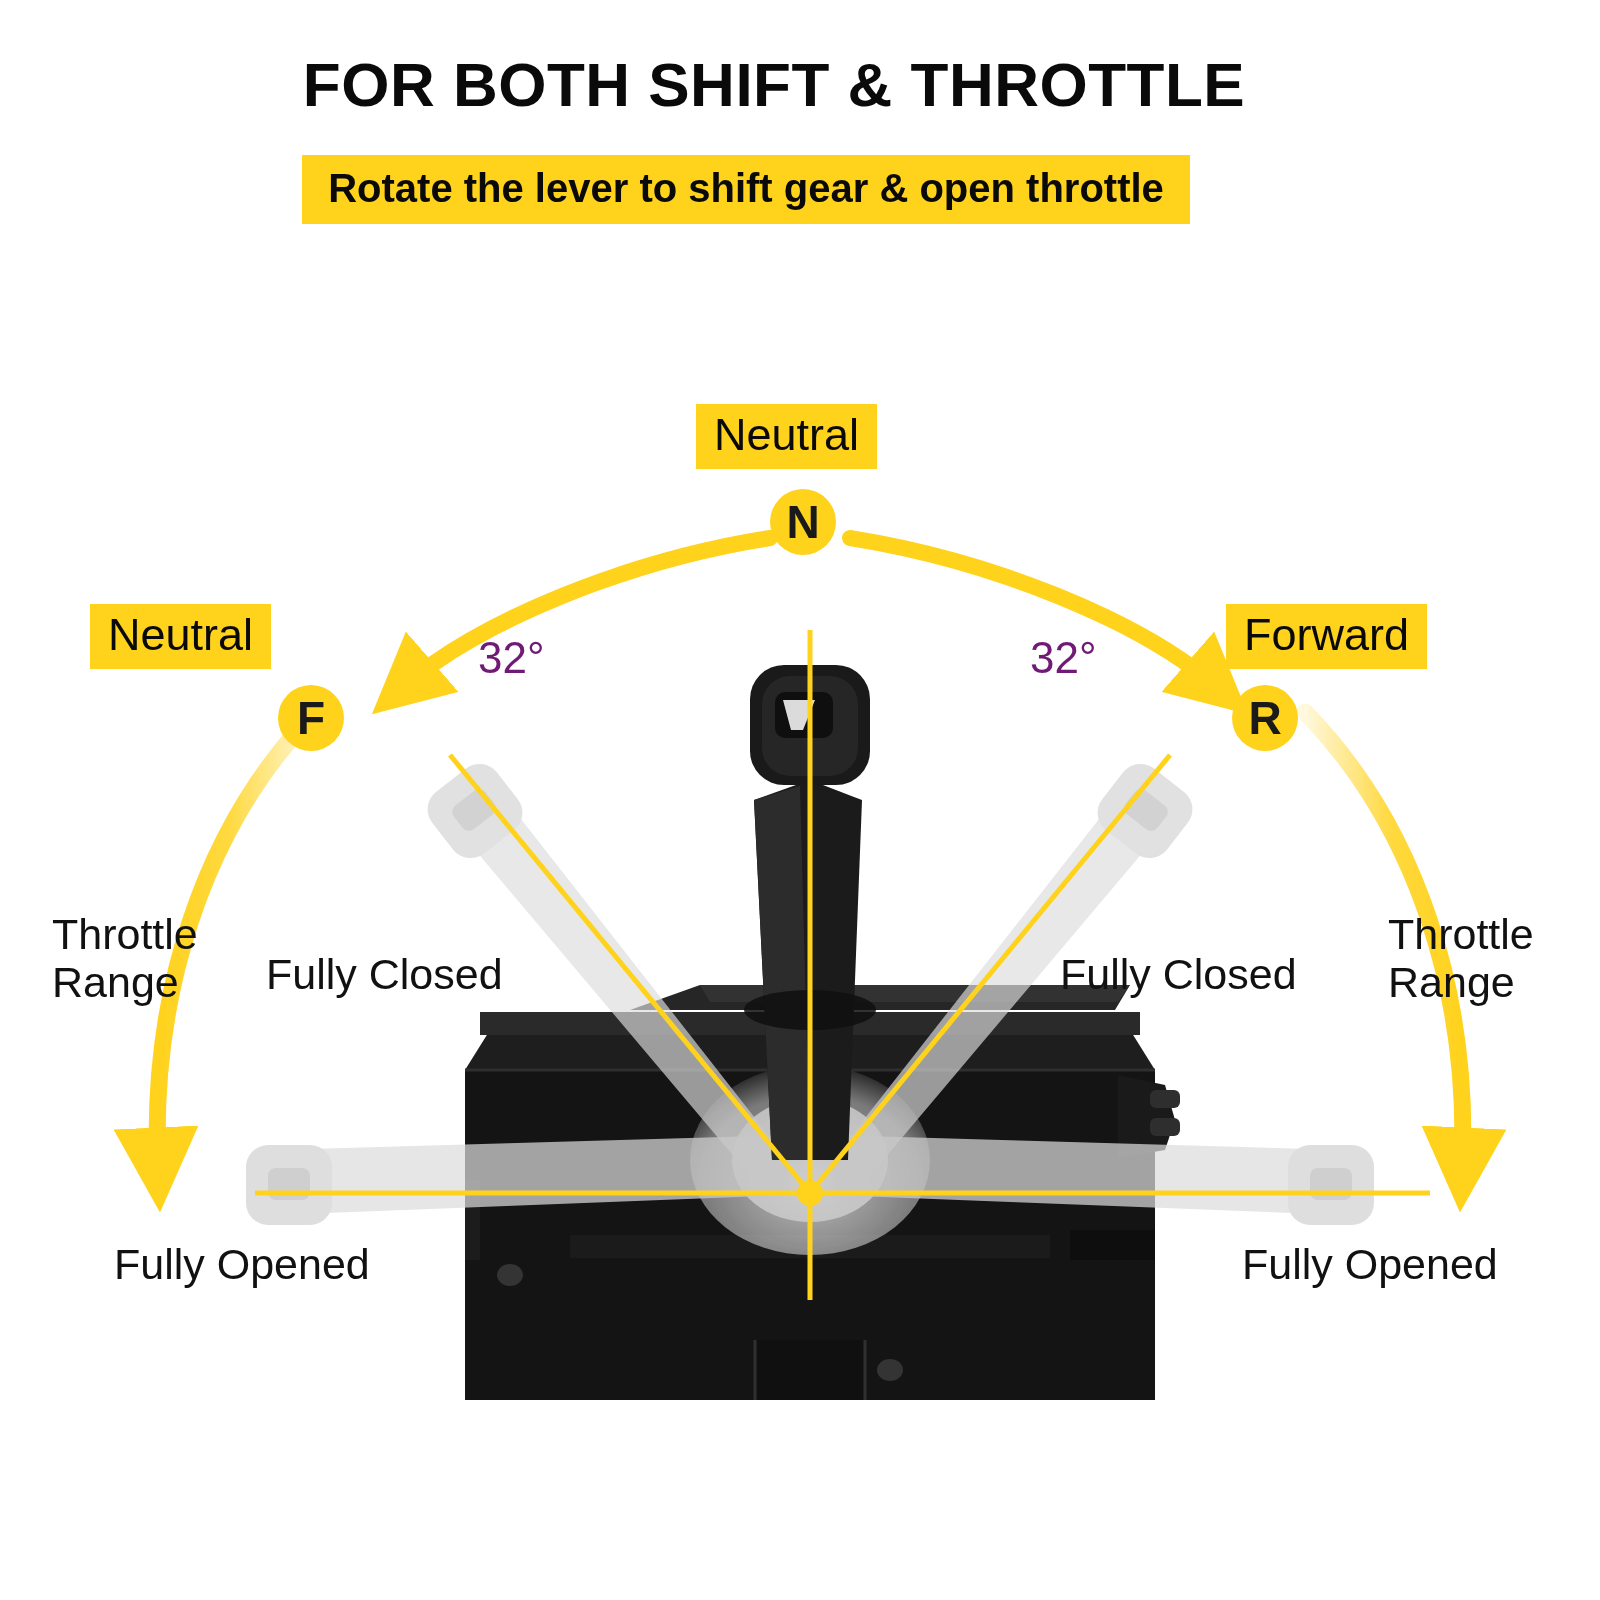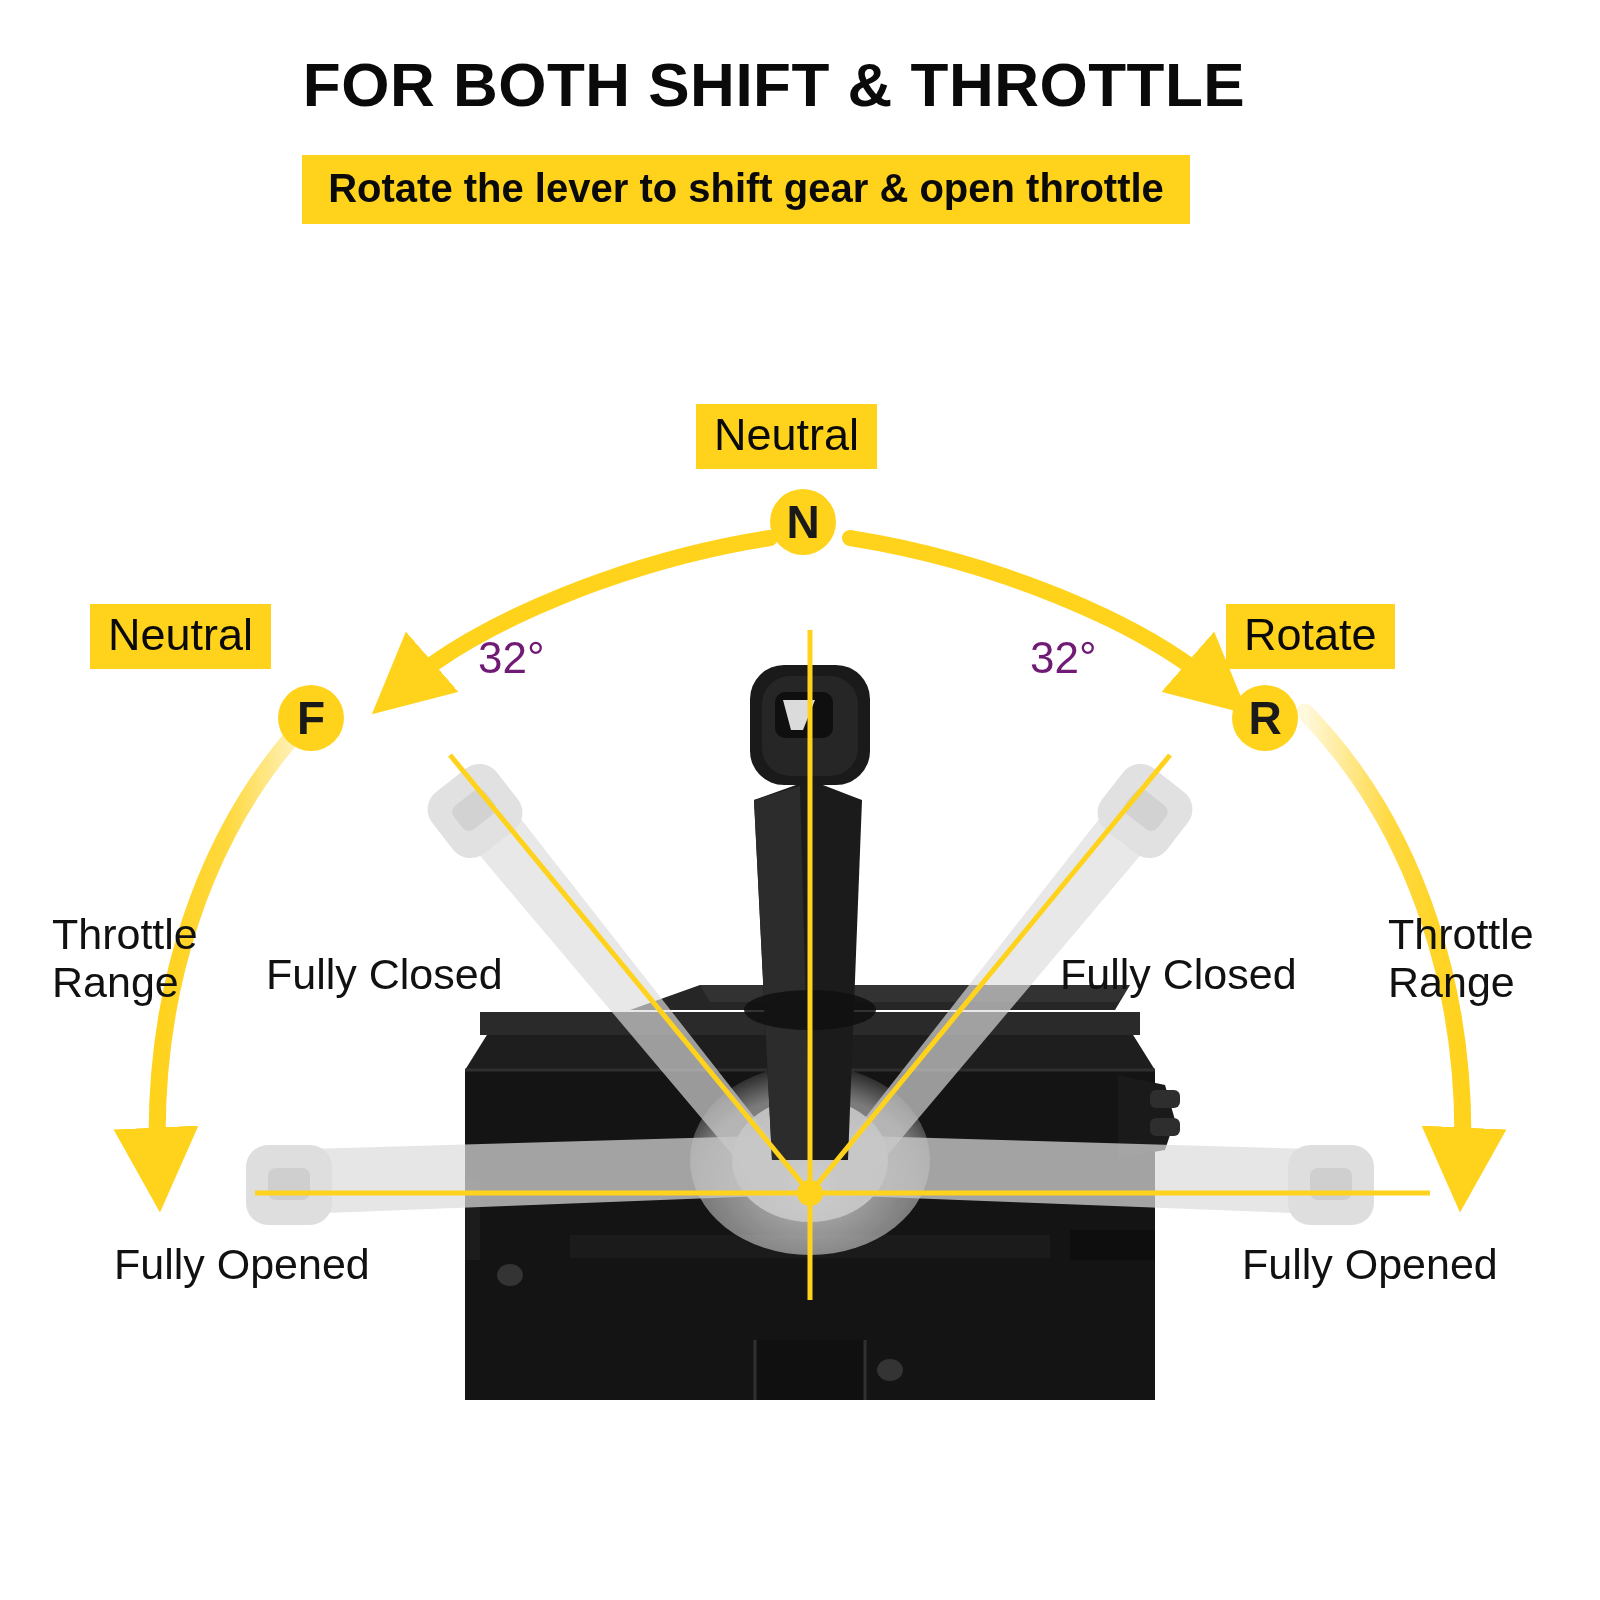--- a/index.html
+++ b/index.html
@@ -215,21 +215,21 @@
       <path d="M1295 712 C 1410 830, 1460 1000, 1452 1170" stroke="url(#fadeL)" marker-end="url(#arrowY)"></path>
     </g>
   </svg>
 
   <div class="chip" style="left:686px; top:404px;">Neutral</div>
   <div class="gear-dot" style="left:760px; top:489px;">N</div>
 
   <div class="chip" style="left:80px; top:604px;">Neutral</div>
   <div class="gear-dot" style="left:268px; top:685px;">F</div>
 
-  <div class="chip" style="left:1216px; top:604px;">Rotate</div>
+  <div class="chip" style="left:1216px; top:604px;">Forward</div>
   <div class="gear-dot" style="left:1222px; top:685px;">R</div>
 
   <div class="angle" style="left:468px; top:633px;">32°</div>
   <div class="angle" style="left:1020px; top:633px;">32°</div>
 
   <div class="lbl" style="left:42px; top:910px;">
     <span>Throttle</span><br>
     <span>Range</span>
   </div>
   <div class="lbl" style="left:1378px; top:910px;">

